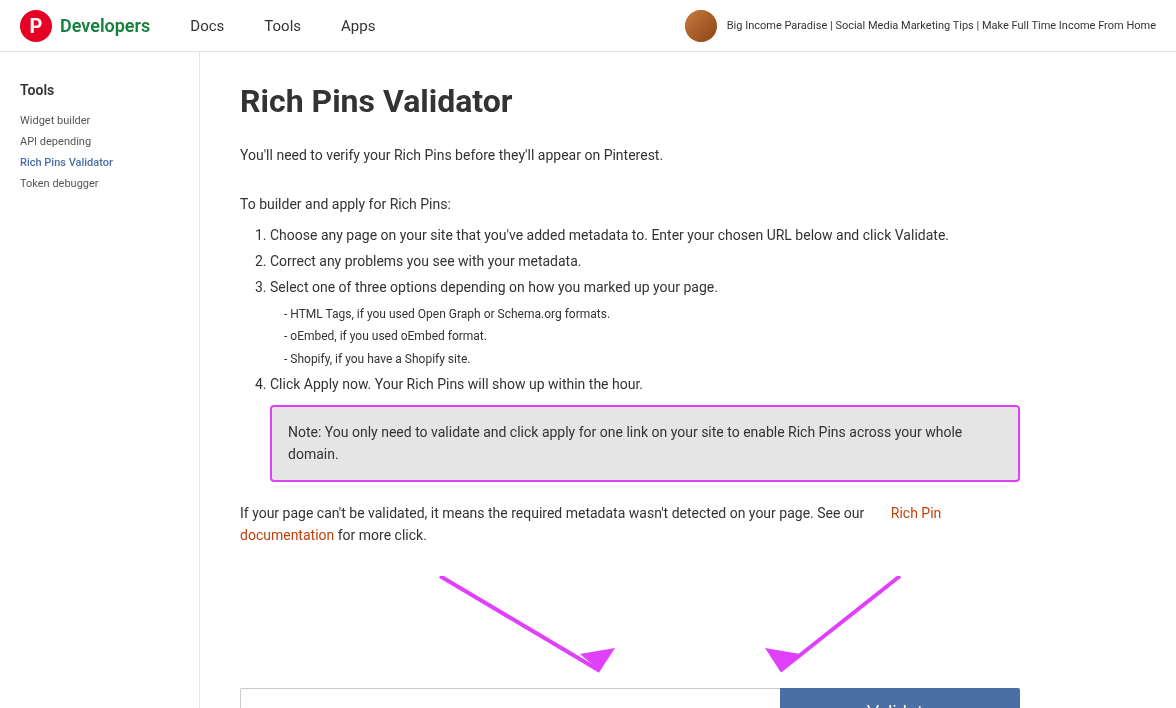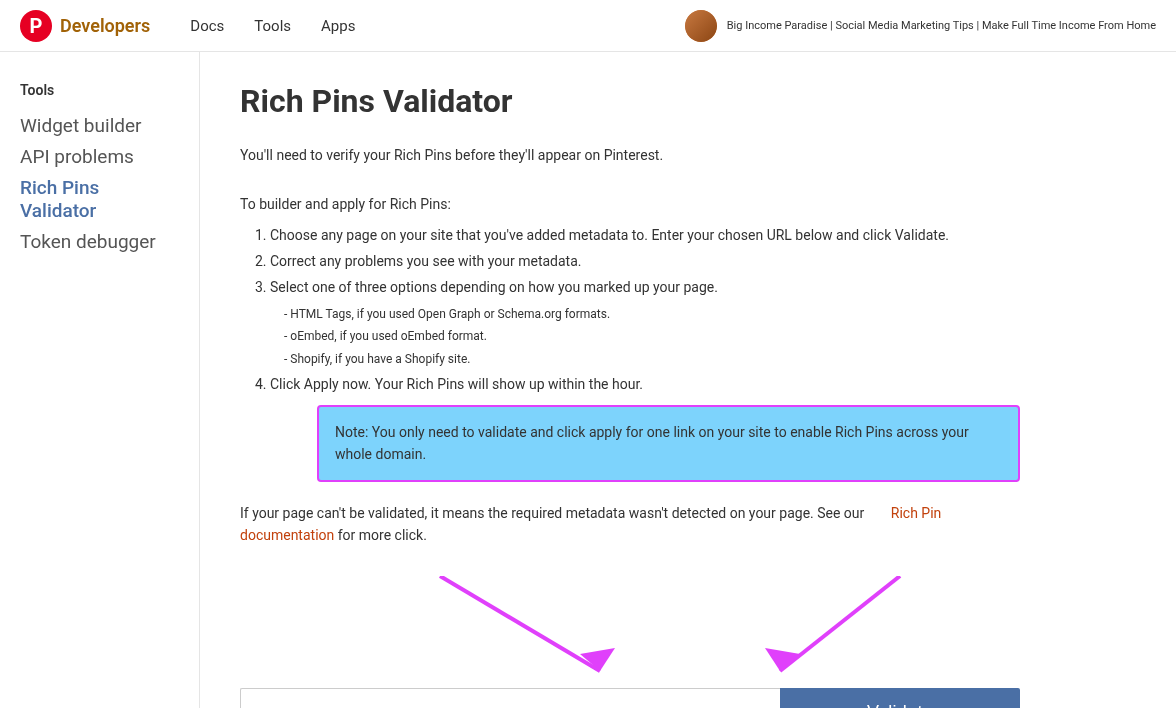--- a/index.html
+++ b/index.html
@@ -28,26 +28,26 @@
       display: flex;
       align-items: center;
       justify-content: center;
       color: white;
       font-size: 20px;
       font-weight: bold;
     }
     .header-brand {
       font-size: 18px;
       font-weight: 600;
-      color: #a16207;
+      color: #15803d;
     }
     .header-nav {
       display: flex;
       align-items: center;
-      gap: 30px;
+      gap: 40px;
       flex: 1;
     }
     .header-nav-item {
       font-size: 15px;
       color: #333;
       cursor: pointer;
       text-decoration: none;
     }
     .header-user {
       display: flex;
@@ -90,21 +90,21 @@
       border-right: 1px solid #e5e5e5;
     }
     .sidebar-section-title {
       font-size: 14px;
       font-weight: 600;
       color: #333;
       margin-bottom: 12px;
     }
     .sidebar-item {
       display: block;
-      font-size: 19px;
+      font-size: 11px;
       color: #555;
       padding: 4px 0;
       cursor: pointer;
       text-decoration: none;
     }
     .sidebar-item.active {
       color: #4a6fa5;
       font-weight: 500;
     }
 
@@ -158,22 +158,21 @@
       color: #333;
       line-height: 1.7;
     }
 
     .note-box {
       border: 2px solid #e040fb;
       border-radius: 4px;
       padding: 14px 16px;
       margin-top: 8px;
       margin-bottom: 8px;
-      background: #7dd3fc;
-      margin-left: 47px;
+      background: #e5e5e5;
     }
     .note-box p {
       font-size: 14px;
       color: #333;
       line-height: 1.6;
     }
 
     .info-text {
       font-size: 14px;
       color: #333;
@@ -243,21 +242,21 @@
     </div>
     <span class="user-name">Big Income Paradise | Social Media Marketing Tips | Make Full Time Income From Home</span>
   </div>
 </header>
 
 <div class="layout">
 
   <aside class="sidebar">
     <div class="sidebar-section-title">Tools</div>
     <a class="sidebar-item">Widget builder</a>
-    <a class="sidebar-item">API problems</a>
+    <a class="sidebar-item">API depending</a>
     <a class="sidebar-item active">Rich Pins Validator</a>
     <a class="sidebar-item">Token debugger</a>
   </aside>
 
   <main class="main-content">
     <h1 class="page-title">Rich Pins Validator</h1>
 
     <p class="intro-text">You'll need to verify your Rich Pins before they'll appear on Pinterest.</p>
 
     <p class="steps-intro">To builder and apply for Rich Pins:</p>

